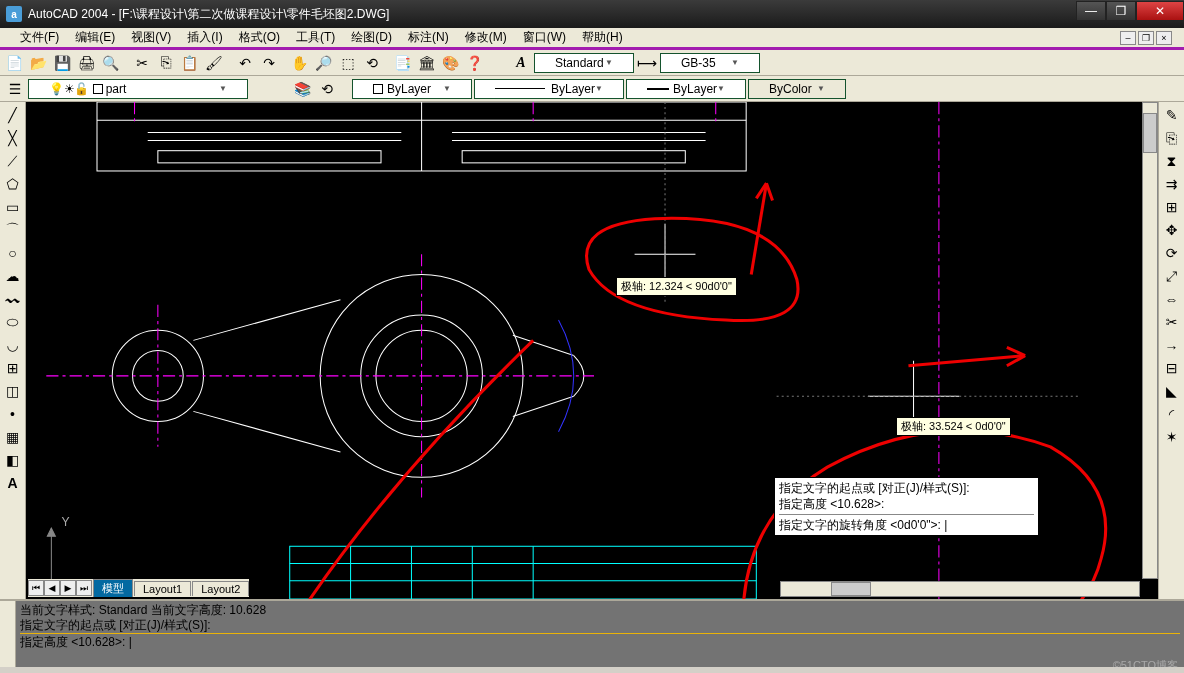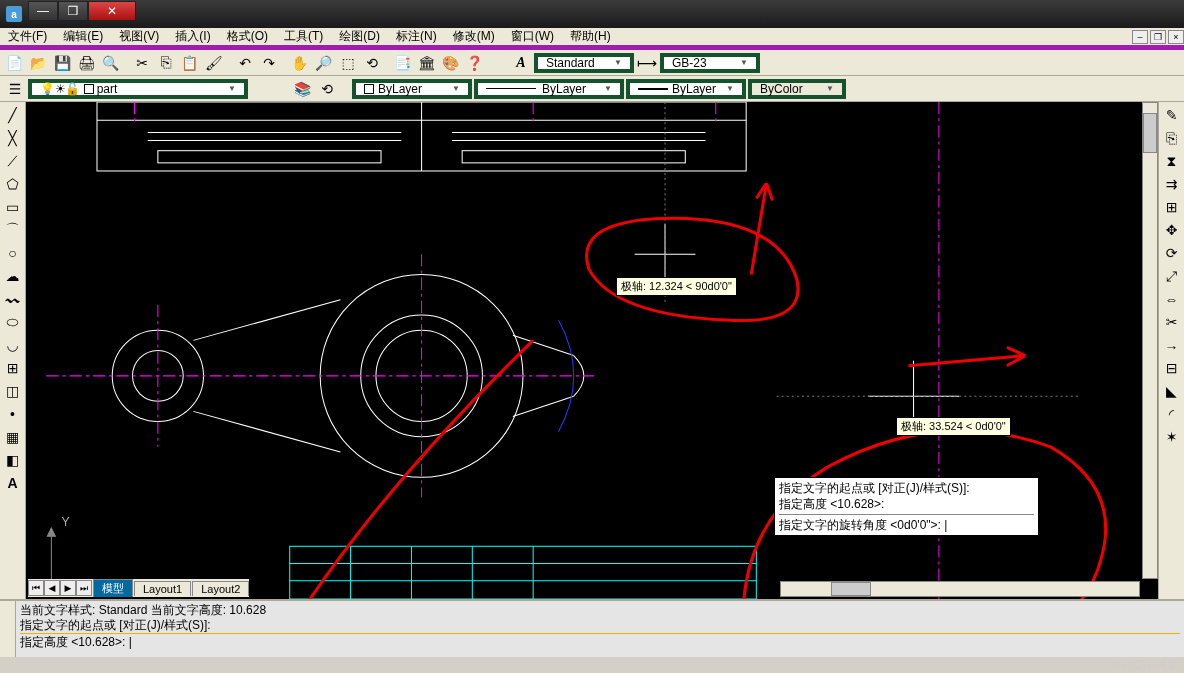--- a/index.html
+++ b/index.html
@@ -3,56 +3,57 @@
 <meta charset="utf-8">
 <style>
 *{margin:0;padding:0;box-sizing:border-box;font-family:"Microsoft YaHei",SimSun,Arial,sans-serif;font-size:12px;user-select:none}
 body{background:#d4d0c8;overflow:hidden;width:1184px;height:673px;position:relative}
 .titlebar{height:28px;background:linear-gradient(#3b3b3b,#1a1a1a);display:flex;align-items:center;color:#fff;padding-left:6px}
 .titlebar .appicon{width:16px;height:16px;background:#4a9dd8;border-radius:2px;margin-right:6px;display:flex;align-items:center;justify-content:center;color:#fff;font-size:10px;font-weight:bold}
 .titlebar .title{flex:1;font-size:12px}
 .winbtns{display:flex;height:100%}
 .winbtn{width:30px;height:20px;margin-top:1px;background:linear-gradient(#555,#333);border:1px solid #222;display:flex;align-items:center;justify-content:center;color:#fff;font-size:12px;cursor:pointer}
 .winbtn.close{background:linear-gradient(#d44,#a11);width:48px}
-.menubar{height:22px;background:#ece9d8;border-bottom:5px solid #a21caf;display:flex;align-items:center;padding:0 0}
+.menubar{height:22px;background:#ece9d8;border-bottom:3px solid #a21caf;display:flex;align-items:center;padding:0 12px}
 .menubar .mbtn{padding:2px 8px;cursor:pointer}
 .docctrl{margin-left:auto;display:flex;gap:2px}
 .docctrl span{width:16px;height:14px;border:1px solid #888;background:#eee;font-size:9px;display:flex;align-items:center;justify-content:center;cursor:pointer}
 .toolbar{height:26px;background:#ece9d8;border-bottom:1px solid #aca899;display:flex;align-items:center;padding:0 4px;gap:2px}
 .tbtn{width:22px;height:22px;border:1px solid transparent;display:flex;align-items:center;justify-content:center;cursor:pointer;font-size:14px}
 .tsep{width:5px}
-.combo{height:20px;border:4px solid #14532d;background:#fff;display:flex;align-items:center;padding:0 8px;font-size:11px}
+.combo{height:20px;border:1px solid #14532d;background:#fff;display:flex;align-items:center;padding:0 20px;font-size:11px}
 .combo .arrow{margin-left:auto;font-size:8px;color:#555}
 .mainarea{position:relative;height:497px;display:flex;background:#ece9d8}
 .lefttools{width:26px;background:#ece9d8;border-right:1px solid #aca899;display:flex;flex-direction:column;align-items:center;padding-top:2px;gap:1px}
 .righttools{width:26px;background:#ece9d8;border-left:1px solid #aca899;display:flex;flex-direction:column;align-items:center;padding-top:2px;gap:1px}
 .canvas-wrap{flex:1;position:relative;background:#000;overflow:hidden}
 .canvas{position:absolute;inset:0}
 .tooltip{position:absolute;background:#ffffe1;border:1px solid #000;padding:1px 4px;font-size:11px;white-space:nowrap}
 .inlineprompt{position:absolute;background:#fff;border:1px solid #000;padding:2px 4px;font-size:12px;line-height:16px;width:265px}
 .inlineprompt hr{border:none;border-top:1px solid #888;margin:2px 0}
 .tabs{position:absolute;left:2px;bottom:2px;height:18px;display:flex;align-items:center;background:#ece9d8}
 .tabctl{width:16px;height:16px;border:1px solid #888;background:#eee;display:flex;align-items:center;justify-content:center;font-size:9px;cursor:pointer}
 .tab{padding:1px 8px;background:#ece9d8;border:1px solid #888;border-bottom:none;margin-left:1px;cursor:pointer;font-size:11px}
 .tab.active{background:#0369a1;color:#fff}
 .hscroll{position:absolute;right:18px;bottom:2px;height:16px;width:360px;background:#ece9d8;border:1px solid #888}
 .hscroll .thumb{position:absolute;left:50px;width:40px;height:100%;background:#ccc;border:1px solid #888}
 .vscroll{position:absolute;right:0;top:0;width:16px;height:calc(100% - 20px);background:#ece9d8;border:1px solid #888}
 .vscroll .thumb{position:absolute;top:10px;height:40px;width:100%;background:#ccc;border:1px solid #888}
-.cmdarea{height:58px;background:#e5e5e5;border-top:2px solid #aca899;display:flex}
+.cmdarea{height:68px;background:#737373;border-top:2px solid #aca899;display:flex}
 .cmdarea .dragbar{width:16px;background:#ece9d8;border-right:1px solid #aca899}
 .cmdtext{flex:1;padding:2px 4px;font-family:SimSun,monospace;font-size:12px;line-height:15px;overflow:hidden}
 .cmdinput{border-top:1px solid #eab308;padding:1px 0;font-family:SimSun,monospace}
 .watermark{position:absolute;right:6px;bottom:0;color:#ccc;font-size:11px;opacity:0.6}
 </style>
 </head>
 <body>
 
 <div class="titlebar">
   <div class="appicon">a</div>
+  <div class="title">AutoCAD 2004 - [F:\课程设计\第二次做课程设计\零件毛坯图2.DWG]</div>
   <div class="winbtns">
     <div class="winbtn">—</div>
     <div class="winbtn">❐</div>
     <div class="winbtn close">✕</div>
   </div>
 </div>
 
 <div class="menubar">
   <span class="mbtn">文件(F)</span>
   <span class="mbtn">编辑(E)</span>
@@ -97,21 +98,21 @@
   <div class="tbtn">🎨</div>
   <div class="tbtn">❓</div>
   <div class="tsep" style="width:20px"></div>
   <div class="tbtn" style="font-weight:bold;font-style:italic;font-family:serif">A</div>
   <div class="combo" style="width:100px">
       <span>Standard</span>
       <span class="arrow">▼</span>
     </div>
   <div class="tbtn">⟼</div>
   <div class="combo" style="width:100px">
-      <span>GB-23</span>
+      <span>GB-35</span>
       <span class="arrow">▼</span>
     </div>
 </div>
 
 <div class="toolbar">
   <div class="tbtn">☰</div>
   <div class="combo" style="width:220px">
     <span style="color:#cc0">💡</span>
     <span>☀</span>
     <span>🔓</span>

